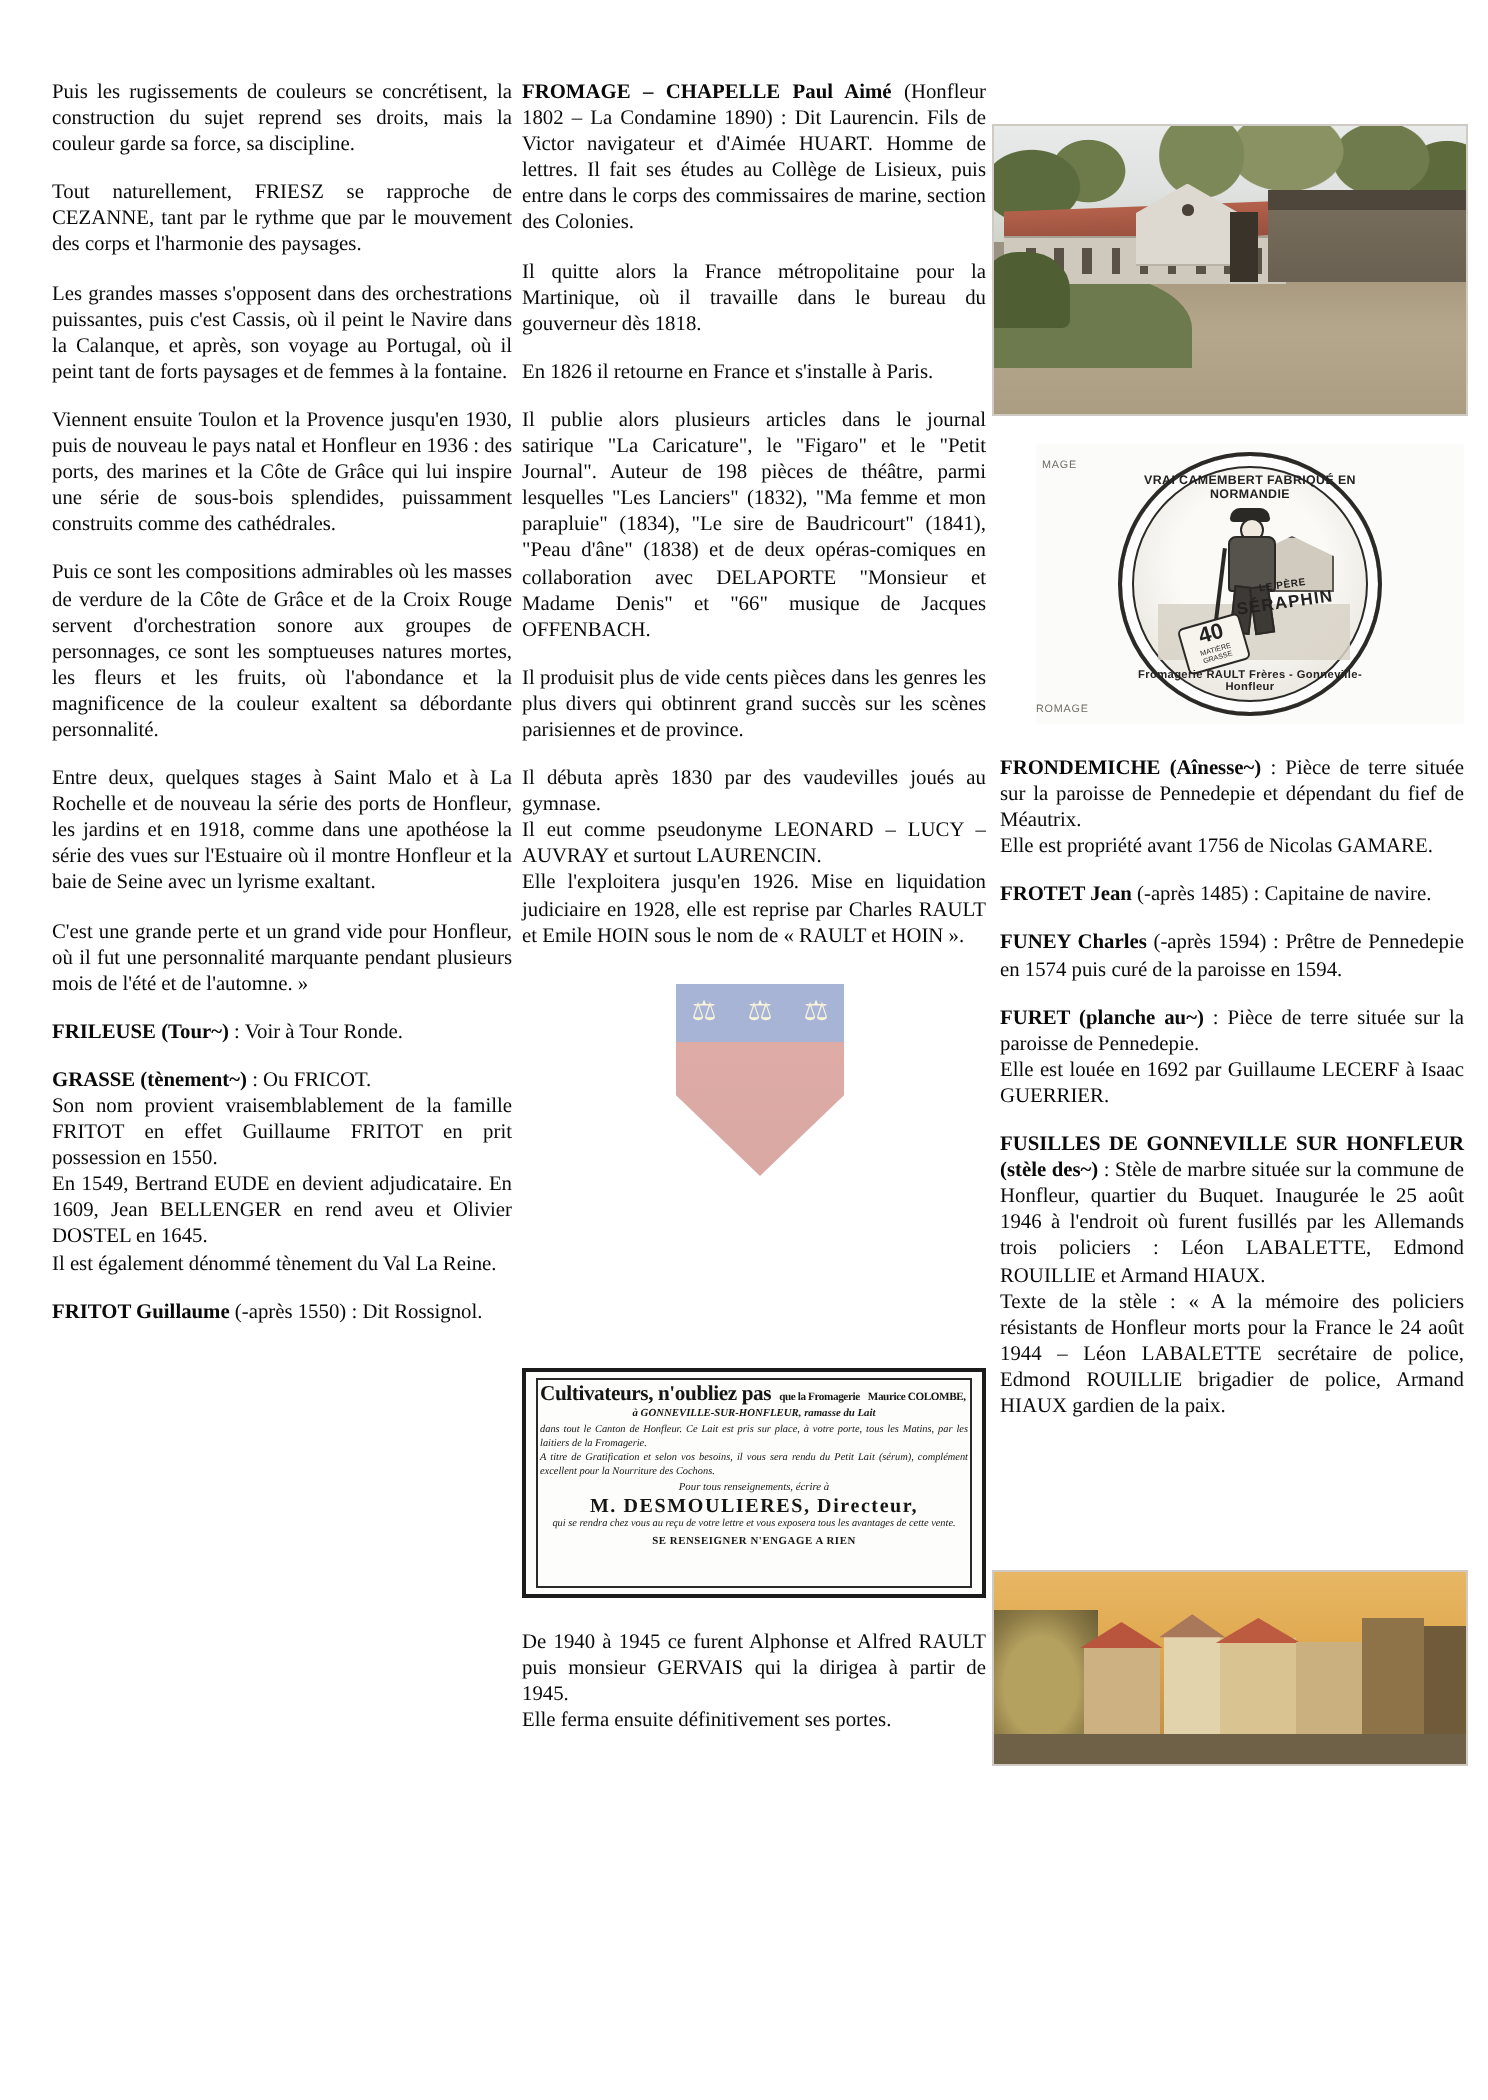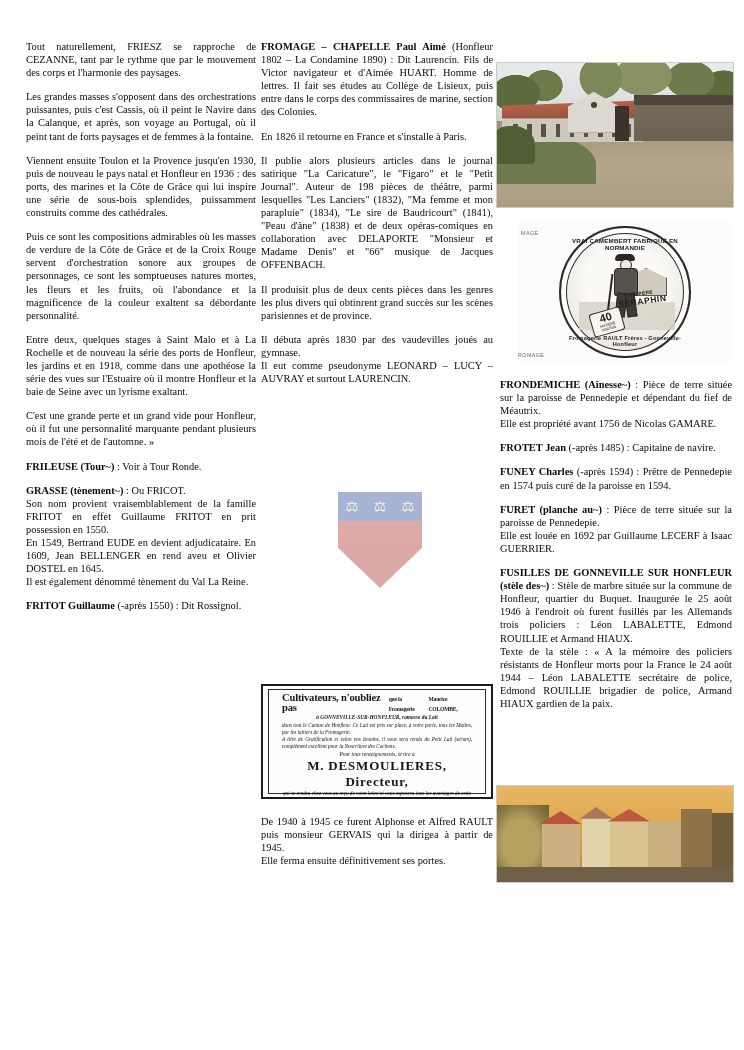--- a/index.html
+++ b/index.html
@@ -186,39 +186,39 @@
 
   
   #ad-fromagerie{
     position:absolute;left:261px;top:684px;width:232px;height:115px;
     border:2px solid #1b1b1b;background:#fdfdfb;
     padding:3px 5px;box-sizing:border-box;overflow:hidden;
     font-family:"Liberation Serif","DejaVu Serif",serif;
     color:#151515;
   }
   #ad-fromagerie .inner{
-    border:1px solid #2a2a2a;height:100%;box-sizing:border-box;padding:3px 13px;
+    border:1px solid #2a2a2a;height:100%;box-sizing:border-box;padding:3px 1px;
   }
   #ad-fromagerie .l-title{
     font-size:9.4px;font-weight:bold;line-height:10px;letter-spacing:-.2px;
     display:flex;align-items:baseline;gap:4px;
   }
   #ad-fromagerie .l-title .big{font-size:10.6px;}
   #ad-fromagerie .l-title .sm{font-size:5.6px;font-weight:bold;}
   #ad-fromagerie .l-sub{
     font-size:5.4px;line-height:6.6px;font-style:italic;font-weight:bold;text-align:center;
   }
   #ad-fromagerie .l-body{
     font-size:5.2px;line-height:6.4px;font-style:italic;text-align:justify;margin-top:1.5px;
   }
   #ad-fromagerie .l-center{
     font-size:5.4px;line-height:6.6px;font-style:italic;text-align:center;margin-top:1.5px;
   }
   #ad-fromagerie .l-dir{
-    font-size:13px;font-weight:bold;letter-spacing:.8px;text-align:center;margin-top:1px;
+    font-size:10px;font-weight:bold;letter-spacing:.8px;text-align:center;margin-top:1px;
   }
   #ad-fromagerie .l-foot{
     font-size:5.2px;line-height:6.4px;font-style:italic;text-align:center;
   }
   #ad-fromagerie .l-rule{
     font-size:5.4px;font-weight:bold;text-align:center;margin-top:2px;letter-spacing:.3px;
   }
 
   
   #photo-honfleur{
@@ -255,20 +255,21 @@
   #watermark-blason .fleur{
     width:13px;height:15px;color:#f3e3a6;font-size:14px;line-height:15px;text-align:center;
   }
 </style>
 </head>
 <body>
 
 <div class="page">
 
   <div class="col" id="col-1">
+    <p class="para">Puis les rugissements de couleurs se concrétisent, la construction du sujet reprend ses droits, mais la couleur garde sa force, sa discipline.</p>
     <p class="para">Tout naturellement, FRIESZ se rapproche de CEZANNE, tant par le rythme que par le mouvement des corps et l'harmonie des paysages.</p>
     <p class="para">Les grandes masses s'opposent dans des orchestrations puissantes, puis c'est Cassis, où il peint le Navire dans la Calanque, et après, son voyage au Portugal, où il peint tant de forts paysages et de femmes à la fontaine.</p>
     <p class="para">Viennent ensuite Toulon et la Provence jusqu'en 1930, puis de nouveau le pays natal et Honfleur en 1936 : des ports, des marines et la Côte de Grâce qui lui inspire une série de sous-bois splendides, puissamment construits comme des cathédrales.</p>
     <p class="para">Puis ce sont les compositions admirables où les masses de verdure de la Côte de Grâce et de la Croix Rouge servent d'orchestration sonore aux groupes de personnages, ce sont les somptueuses natures mortes, les fleurs et les fruits, où l'abondance et la magnificence de la couleur exaltent sa débordante personnalité.</p>
     <p class="para">Entre deux, quelques stages à Saint Malo et à La Rochelle et de nouveau la série des ports de Honfleur, les jardins et en 1918, comme dans une apothéose la série des vues sur l'Estuaire où il montre Honfleur et la baie de Seine avec un lyrisme exaltant.</p>
     <p class="para">C'est une grande perte et un grand vide pour Honfleur, où il fut une personnalité marquante pendant plusieurs mois de l'été et de l'automne. »</p>
 
     <p class="para">
       <span class="hw">FRILEUSE (Tour~)</span><span> : Voir à Tour Ronde.</span>
     </p>
@@ -282,26 +283,28 @@
 
     <p class="para">
       <span class="hw">FRITOT Guillaume</span><span> (-après 1550) : Dit Rossignol.</span>
     </p>
   </div>
 
   <div class="col" id="col-2">
     <p class="para">
       <span class="hw">FROMAGE – CHAPELLE Paul Aimé</span><span> (Honfleur 1802 – La Condamine 1890) : Dit Laurencin. Fils de Victor navigateur et d'Aimée HUART. Homme de lettres. Il fait ses études au Collège de Lisieux, puis entre dans le corps des commissaires de marine, section des Colonies.</span>
     </p>
+    <p class="para">Il quitte alors la France métropolitaine pour la Martinique, où il travaille dans le bureau du gouverneur dès 1818.</p>
     <p class="para">En 1826 il retourne en France et s'installe à Paris.</p>
     <p class="para">Il publie alors plusieurs articles dans le journal satirique "La Caricature", le "Figaro" et le "Petit Journal". Auteur de 198 pièces de théâtre, parmi lesquelles "Les Lanciers" (1832), "Ma femme et mon parapluie" (1834), "Le sire de Baudricourt" (1841), "Peau d'âne" (1838) et de deux opéras-comiques en collaboration avec DELAPORTE "Monsieur et Madame Denis" et "66" musique de Jacques OFFENBACH.</p>
-    <p class="para">Il produisit plus de deux cents pièces dans les genres les plus divers qui obtinrent grand succès sur les scènes parisiennes et de province.</p>
+    <p class="para">Il produisit plus de vide cents pièces dans les genres les plus divers qui obtinrent grand succès sur les scènes parisiennes et de province.</p>
     <p class="para run">Il débuta après 1830 par des vaudevilles joués au gymnase.</p>
     <p class="para run">Il eut comme pseudonyme LEONARD – LUCY – AUVRAY et surtout LAURENCIN.</p>
 
+    <p class="para">Elle l'exploitera jusqu'en 1926. Mise en liquidation judiciaire en 1928, elle est reprise par Charles RAULT et Emile HOIN sous le nom de « RAULT et HOIN ».</p>
   </div>
 
   <div style="position:absolute;left:261px;top:815px;width:232px;">
     <p class="para run">De 1940 à 1945 ce furent Alphonse et Alfred RAULT puis monsieur GERVAIS qui la dirigea à partir de 1945.</p>
     <p class="para">Elle ferma ensuite définitivement ses portes.</p>
   </div>
 
   <div class="col" id="col-3" style="top:378px;">
     <p class="para run">
       <span class="hw">FRONDEMICHE (Aînesse~)</span><span> : Pièce de terre située sur la paroisse de Pennedepie et dépendant du fief de Méautrix.</span>

